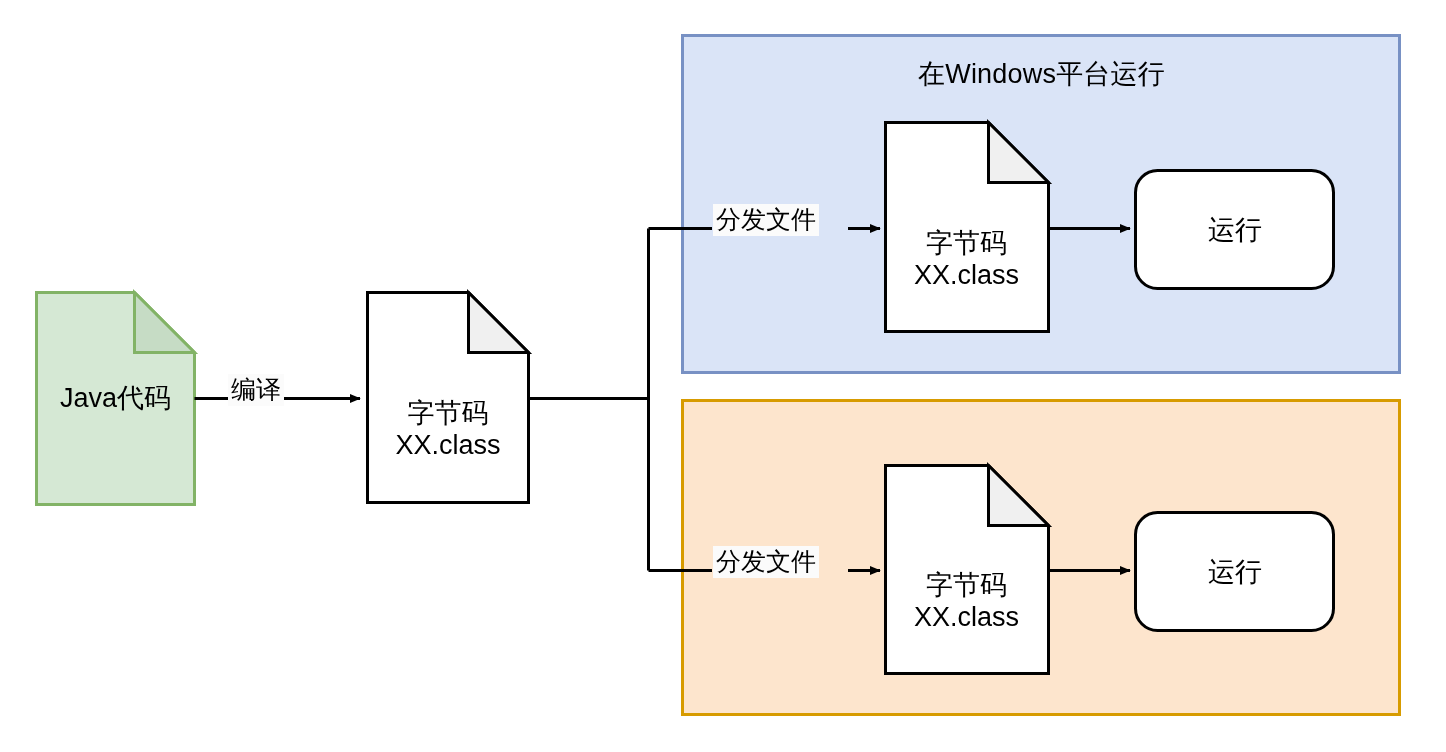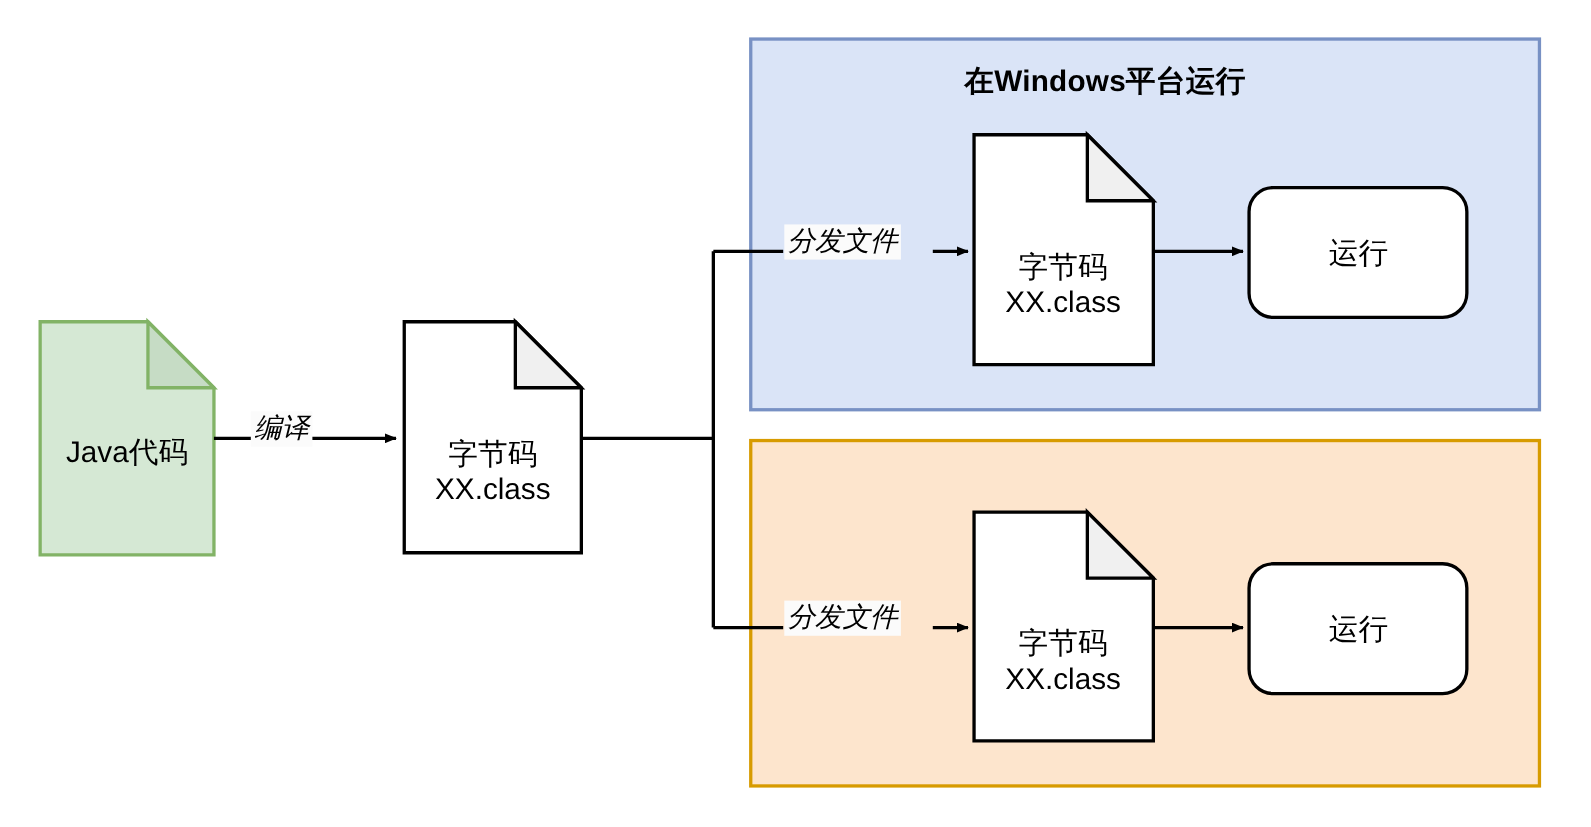--- a/index.html
+++ b/index.html
@@ -38,21 +38,20 @@
   }
   .doc-label {
     font-size: 27px;
     margin-top: 31px;
   }
   .doc-label .l2 { display: block; }
   .edge-label {
     font-size: 25px;
     background: #fbfbfb;
     padding: 1px 3px;
-    font-style: italic;
   }
   .box-label {
     font-size: 27px;
   }
 </style>
 </head>
 <body>
 
 <div id="canvas">
 
@@ -89,32 +88,32 @@
     <line x1="848" y1="570.5" x2="880" y2="570.5" stroke="#000000" stroke-width="3" marker-end="url(#arrowhead)"></line>
 
     <path d="M885.5,465.5 L988.5,465.5 L1048.5,525.5 L1048.5,673.5 L885.5,673.5 Z" fill="#ffffff" stroke="#000000" stroke-width="3"></path>
     <path d="M988.5,465.5 L1048.5,525.5 L988.5,525.5 Z" fill="#f0f0f0" stroke="#000000" stroke-width="3"></path>
 
     <line x1="1048.5" y1="570.5" x2="1130" y2="570.5" stroke="#000000" stroke-width="3" marker-end="url(#arrowhead)"></line>
 
     <rect x="1135.5" y="512.5" width="198" height="118" rx="22" ry="22" fill="#ffffff" stroke="#000000" stroke-width="3"></rect>
   </svg>
 
-  <div class="lbl doc-label" style="left:36px; top:365px; width:159px;">
+  <div class="lbl doc-label" style="left:36px; top:352px; width:159px;">
     <span>Java代码</span>
   </div>
 
   <div class="lbl edge-label" style="left:228px; top:374px;">编译</div>
 
   <div class="lbl doc-label" style="left:367px; top:367px; width:162px;">
     <span>字节码</span>
     <span class="l2">XX.class</span>
   </div>
 
-  <div class="lbl panel-title" style="left:646px; top:59px; width:717px;font-weight:bold;">在Windows平台运行</div>
+  <div class="lbl panel-title" style="left:683px; top:59px; width:717px;">在Windows平台运行</div>
 
   <div class="lbl edge-label" style="left:713px; top:204px;">分发文件</div>
 
   <div class="lbl doc-label" style="left:885px; top:197px; width:163px;">
     <span>字节码</span>
     <span class="l2">XX.class</span>
   </div>
 
   <div class="lbl box-label" style="left:1136px; top:215px; width:198px;">运行</div>
 

